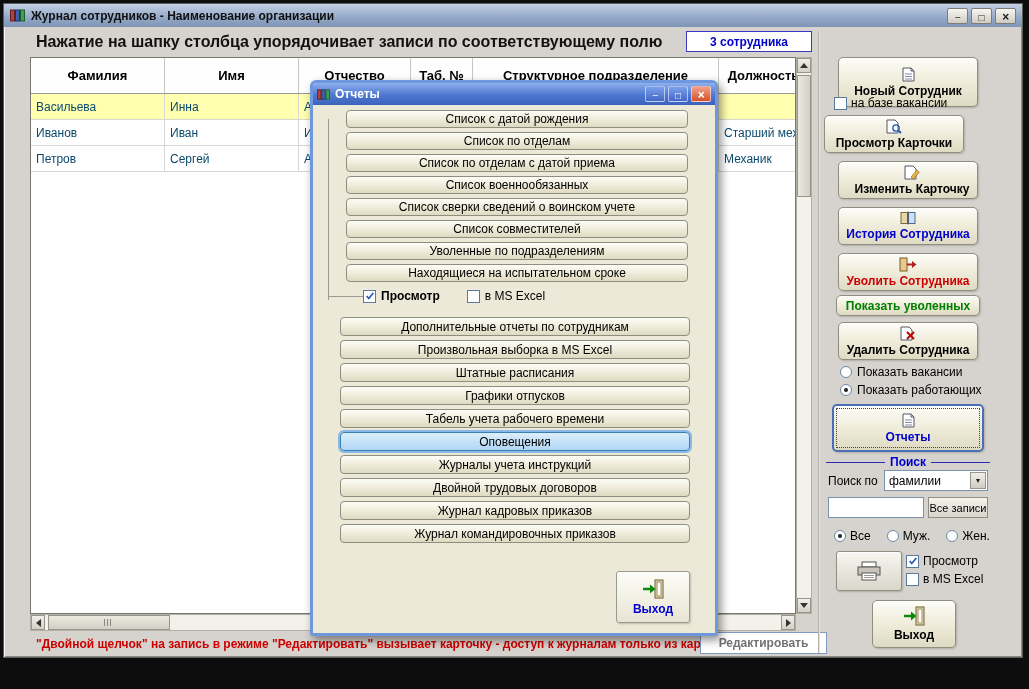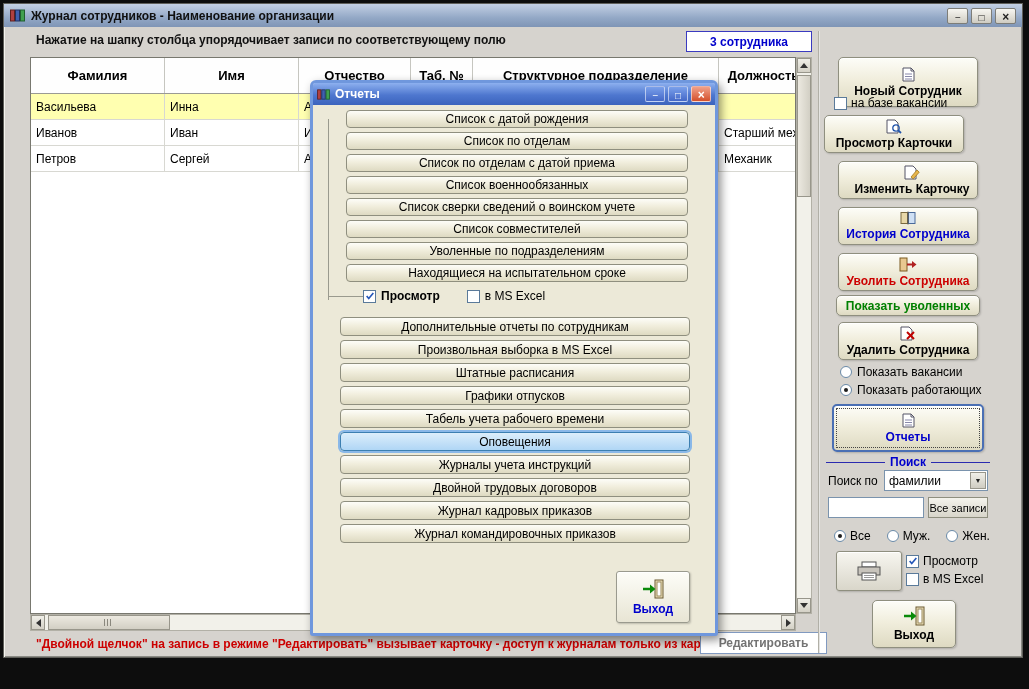--- a/index.html
+++ b/index.html
@@ -14,32 +14,32 @@
   background:linear-gradient(to bottom,#c3d0e4,#93a8c6 60%,#7f95b6);
   display:flex;align-items:center;gap:6px;padding:0 6px;}
 .t-title{font-size:12px;font-weight:bold;color:#101010;white-space:nowrap;}
 .winbtns{margin-left:auto;display:flex;gap:3px;}
 .winbtn{width:21px;height:16px;background:linear-gradient(#f7f6f1,#cfccc2);
   border:1px solid #7d7d78;border-radius:2px;display:flex;align-items:center;justify-content:center;color:#222;}
 .glyph-min::before{content:"−";font-size:10px;line-height:1;}
 .glyph-max::before{content:"□";font-size:10px;line-height:1;}
 .glyph-close::before{content:"×";font-size:12px;font-weight:bold;line-height:1;}
 
-.sort-hint{left:36px;top:33px;font-size:12px;font-weight:bold;color:#111;}
+.sort-hint{left:36px;top:33px;font-size:16px;font-weight:bold;color:#111;}
 .count-badge{left:686px;top:31px;width:126px;height:21px;background:#fff;border:1px solid #3a3ac0;
   color:#0000cc;font-size:12px;font-weight:bold;display:flex;align-items:center;justify-content:center;}
 
 
 .table-viewport{left:30px;top:57px;width:766px;height:557px;background:#fff;border:1px solid #78786f;overflow:hidden;}
 .t-head{display:flex;height:36px;background:#fefefe;border-bottom:1px solid #9a9a94;}
 .t-hcell{flex:none;display:flex;align-items:center;justify-content:center;font-size:13px;font-weight:bold;
   color:#000;border-right:1px solid #c6c6c0;overflow:hidden;white-space:nowrap;}
 .t-row{display:flex;height:26px;background:#fff;border-bottom:1px solid #d8d8d2;}
 .t-row.selected{background:#ffffb0;}
-.t-cell{flex:none;display:flex;align-items:center;padding:0 5px;font-size:12px;color:#000000;
+.t-cell{flex:none;display:flex;align-items:center;padding:0 5px;font-size:12px;color:#0c4a6e;
   border-right:1px solid #d8d8d2;overflow:hidden;white-space:nowrap;}
 
 
 .vscroll{left:796px;top:57px;width:16px;height:557px;background:#f2f1ea;border:1px solid #b2b0a6;}
 .hscroll{left:30px;top:614px;width:766px;height:17px;background:#f2f1ea;border:1px solid #b2b0a6;}
 .sb-corner{left:796px;top:614px;width:16px;height:17px;background:#d6d3ce;}
 .sb-btn{position:absolute;width:14px;height:15px;background:linear-gradient(#f0efe8,#d4d1c6);
   border:1px solid #98968b;display:flex;align-items:center;justify-content:center;}
 .tri-up{width:0;height:0;border-left:4px solid transparent;border-right:4px solid transparent;border-bottom:5px solid #333;}
 .tri-down{width:0;height:0;border-left:4px solid transparent;border-right:4px solid transparent;border-top:5px solid #333;}

